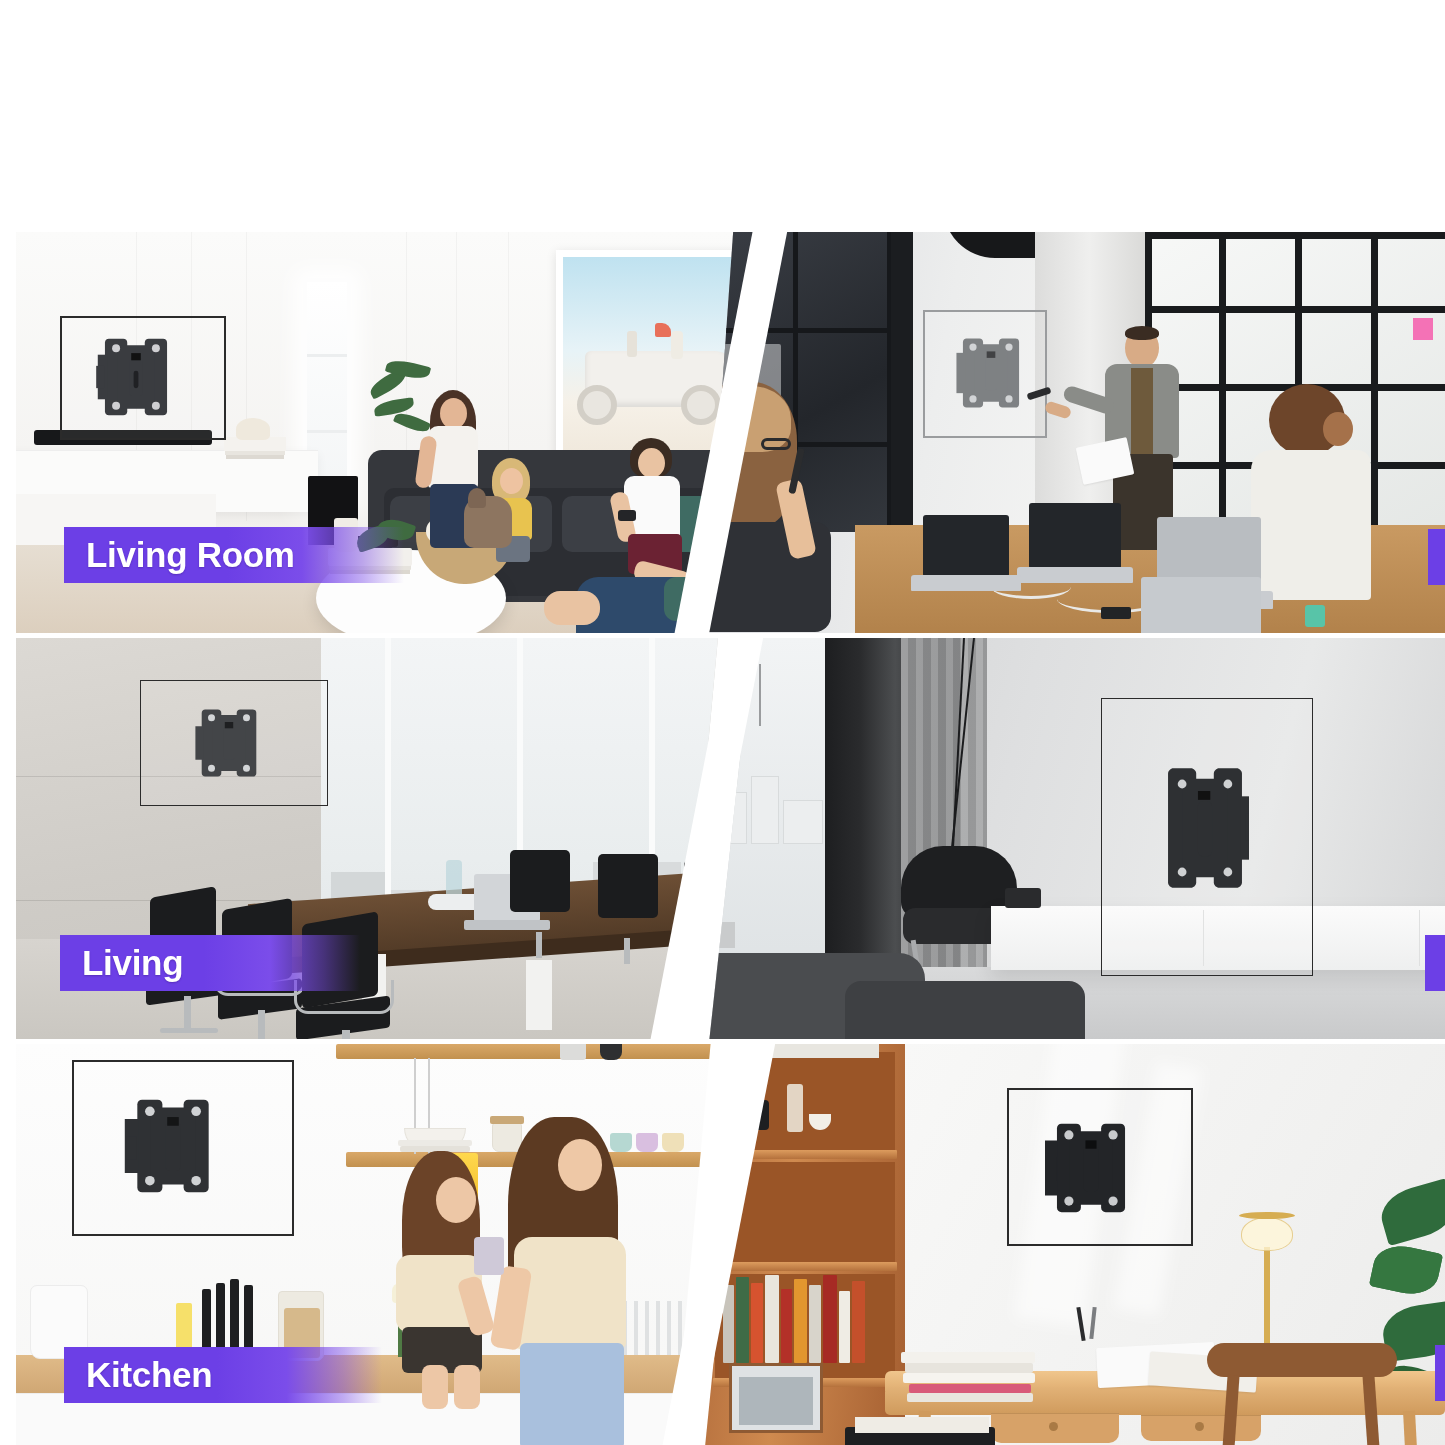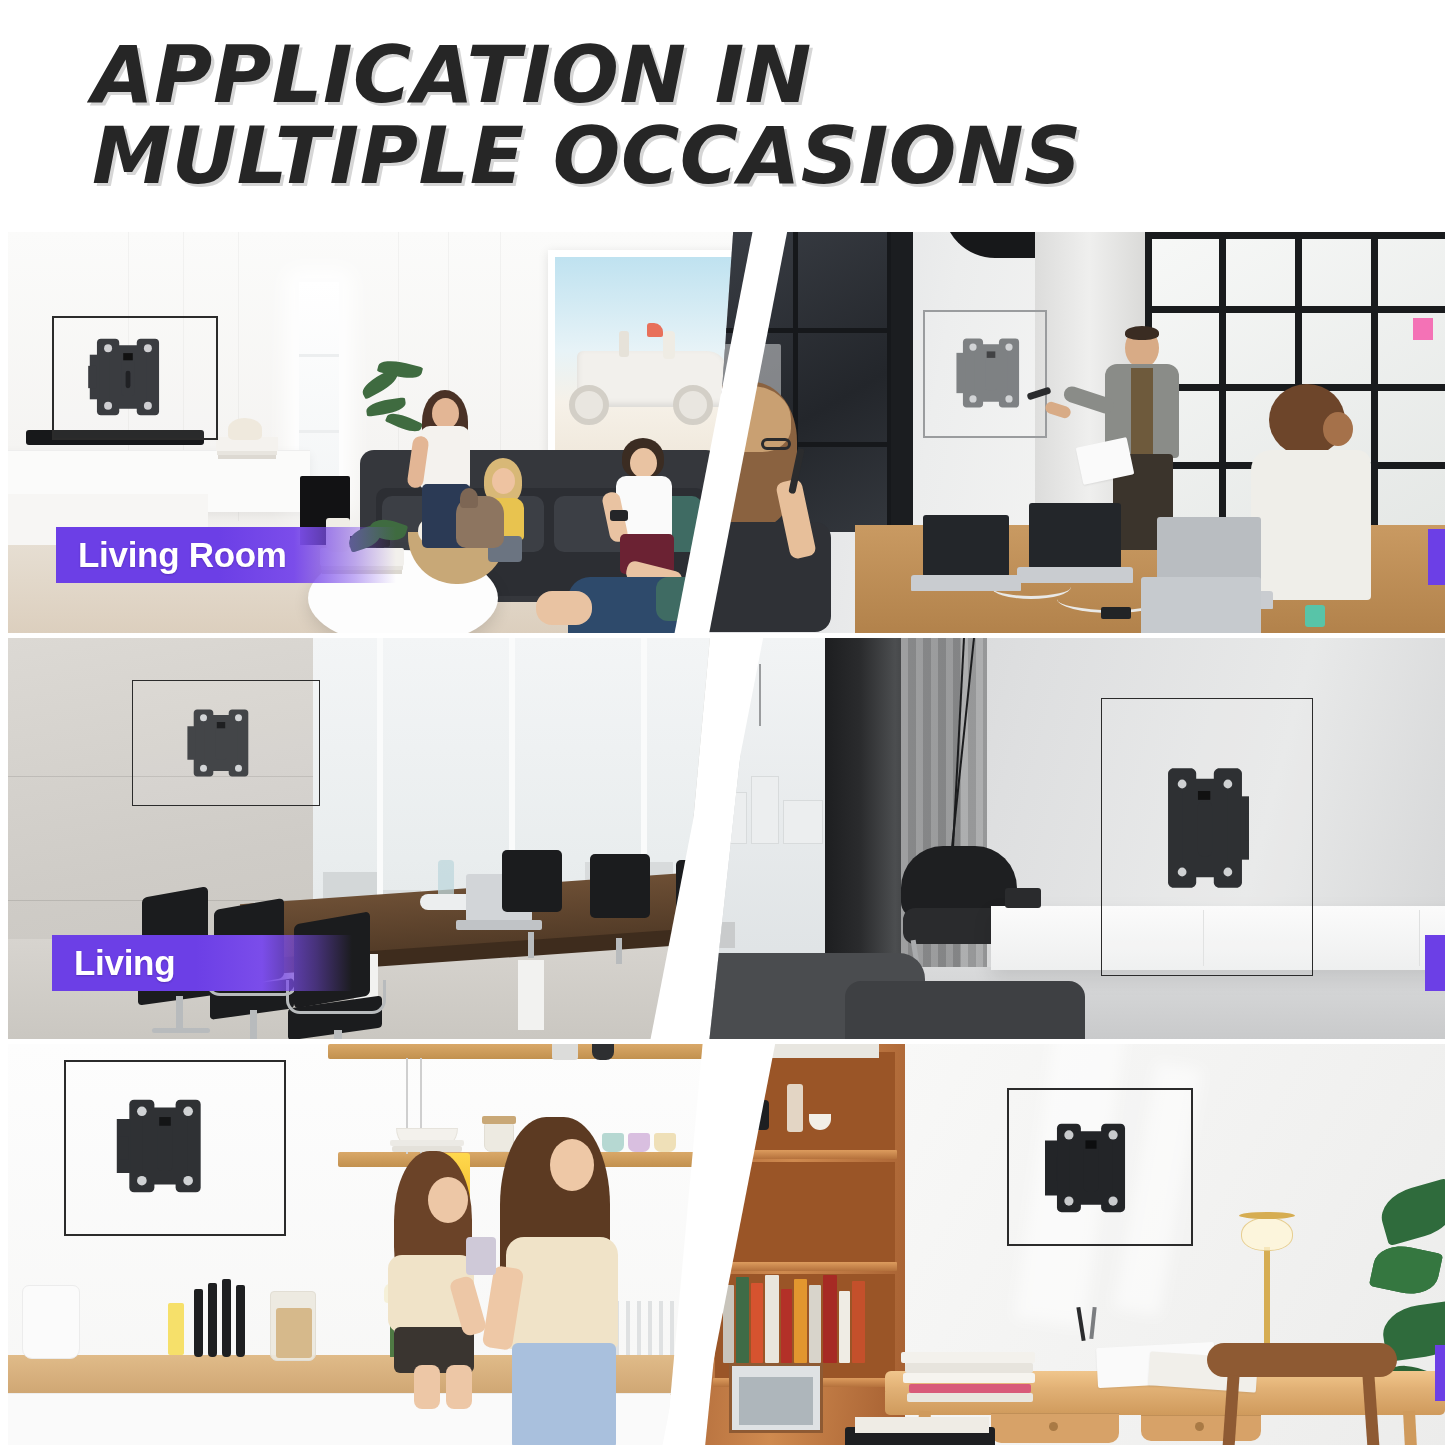--- a/index.html
+++ b/index.html
@@ -58,21 +58,21 @@
     background:#ffffff;
   }
   .row:last-child{ margin-bottom:0; height:403px; }
 
   .panel{
     position:absolute;
     top:0;
     height:100%;
     overflow:hidden;
   }
-  .panel.left { left:8px;   width:735px; }
+  .panel.left { left:16px;   width:735px; }
   .panel.right{ right:0;  width:740px; }
 
   
   .slash{
     position:absolute;
     top:-40px;
     width:34px;
     height:500px;
     background:#ffffff;
     transform:rotate(11deg);
@@ -304,24 +304,20 @@
                background:#8e5a33; border-radius:22px; }
   .sd-monst  { right:0; bottom:0; width:130px; height:270px; }
   .sd-mleaf  { position:absolute; background:#2f6b3c; border-radius:50% 8% 50% 8%; }
   .sd-paper  { position:absolute; background:#fafafa; border-radius:2px; box-shadow:0 1px 2px rgba(0,0,0,.08); }
 </style>
 </head>
 <body>
 
 <div id="page">
 
-  <div class="header">
-    <div class="title-line l1" style="color: rgb(38, 38, 38);">APPLICATION IN</div>
-    <div class="title-line l2" style="color: rgb(38, 38, 38);">MULTIPLE OCCASIONS</div>
-  </div>
 
   <div class="grid">
 
     <div class="row">
 
       <div class="panel left clip-r1l">
         <div class="scene">
           <div class="el lr-wall"></div>
           <div class="lr-plank" style="left:120px"></div>
           <div class="lr-plank" style="left:175px"></div>
@@ -781,20 +777,24 @@
                 <circle cx="26" cy="20" r="5"></circle>
                   <circle cx="26" cy="92" r="5"></circle>
                 <circle cx="74" cy="20" r="5"></circle>
                   <circle cx="74" cy="92" r="5"></circle>
               </g>
               <rect x="44" y="26" width="12" height="9" fill="#141516"></rect>
             </svg>
           </div>
         </div>
 
+        <div class="badge b-kt">
+          <span class="bg" style="background: linear-gradient(90deg, rgb(108, 63, 230) 0%, rgb(108, 63, 230) 48%, rgb(123, 77, 234) 70%, rgba(124, 77, 234, 0.45) 88%, rgba(124, 77, 234, 0) 100%);"></span>
+          <span class="badge-txt">Kitchen</span>
+        </div>
       </div>
 
       <div class="slash s3"></div>
 
       <div class="panel right clip-r3r">
         <div class="scene">
           <div class="el sd-wall"></div>
           <div class="sd-sun" style="left:330px;top:-20px;width:70px;height:300px;transform:rotate(8deg)"></div>
           <div class="sd-sun" style="left:430px;top:20px;width:46px;height:250px;transform:rotate(10deg)"></div>
 

